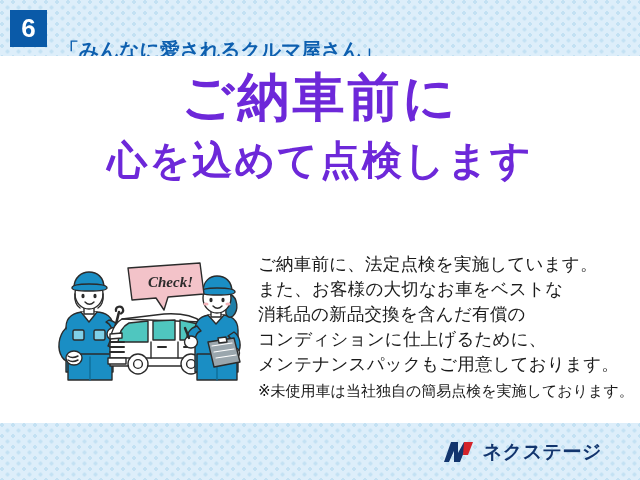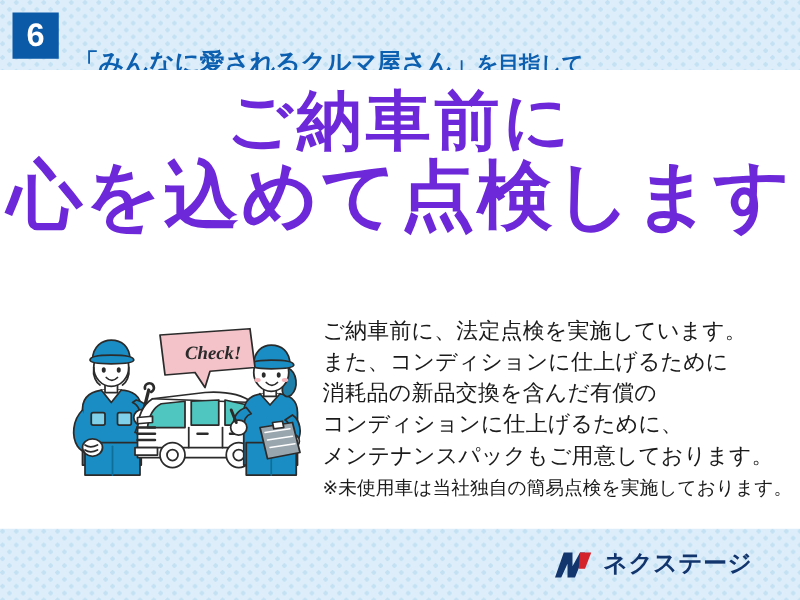--- a/index.html
+++ b/index.html
@@ -77,23 +77,23 @@
     line-height:1.04;
     letter-spacing:1px;
   }
   .headline .l1{
     display:block;
     font-size:52px;
     letter-spacing:3px;
   }
   .headline .l2{
     display:block;
-    font-size:60px;
+    font-size:40px;
     letter-spacing:2px;
-    margin-top:2px;
+    margin-top:16px;
   }
 
   
   .bodytext{
     position:absolute;
     left:258px;
     top:196px;
     width:360px;
     color:#1a1a1a;
   }
@@ -153,21 +153,20 @@
 <body>
 
 <div class="page">
 
   <div class="header dotband">
     <div class="badge">
       <span>6</span>
     </div>
     <div class="header-title">
       <span class="quoted">「みんなに愛されるクルマ屋さん」</span>
-      <span class="suffix">を目指して</span>
     </div>
   </div>
 
   <div class="main">
 
     <div class="headline">
       <span class="l1">ご納車前に</span>
       <span class="l2">心を込めて点検します</span>
     </div>
 
@@ -294,21 +293,21 @@
           <g>
             <path d="M76 14 L148 9 L152 40 L116 43 L112 56 L104 44 L80 46 Z" fill="#f3c3c9"></path>
           </g>
         </g>
         <text x="96" y="33" font-family="Liberation Serif, serif" font-size="15" font-style="italic" font-weight="bold" fill="#2b2b2b">Check!</text>
       </svg>
     </div>
 
     <div class="bodytext">
       <span class="ln">ご納車前に、法定点検を実施しています。</span>
-      <span class="ln">また、コンディションに仕上げるために</span>
+      <span class="ln">また、お客様の大切なお車をベストな</span>
       <span class="ln">消耗品の新品交換を含んだ有償の</span>
       <span class="ln">コンディションに仕上げるために、</span>
       <span class="ln">メンテナンスパックもご用意しております。</span>
       <span class="note">※未使用車は当社独自の簡易点検を実施しております。</span>
     </div>
 
   </div>
 
   <div class="footer dotband">
     <div class="logo">

